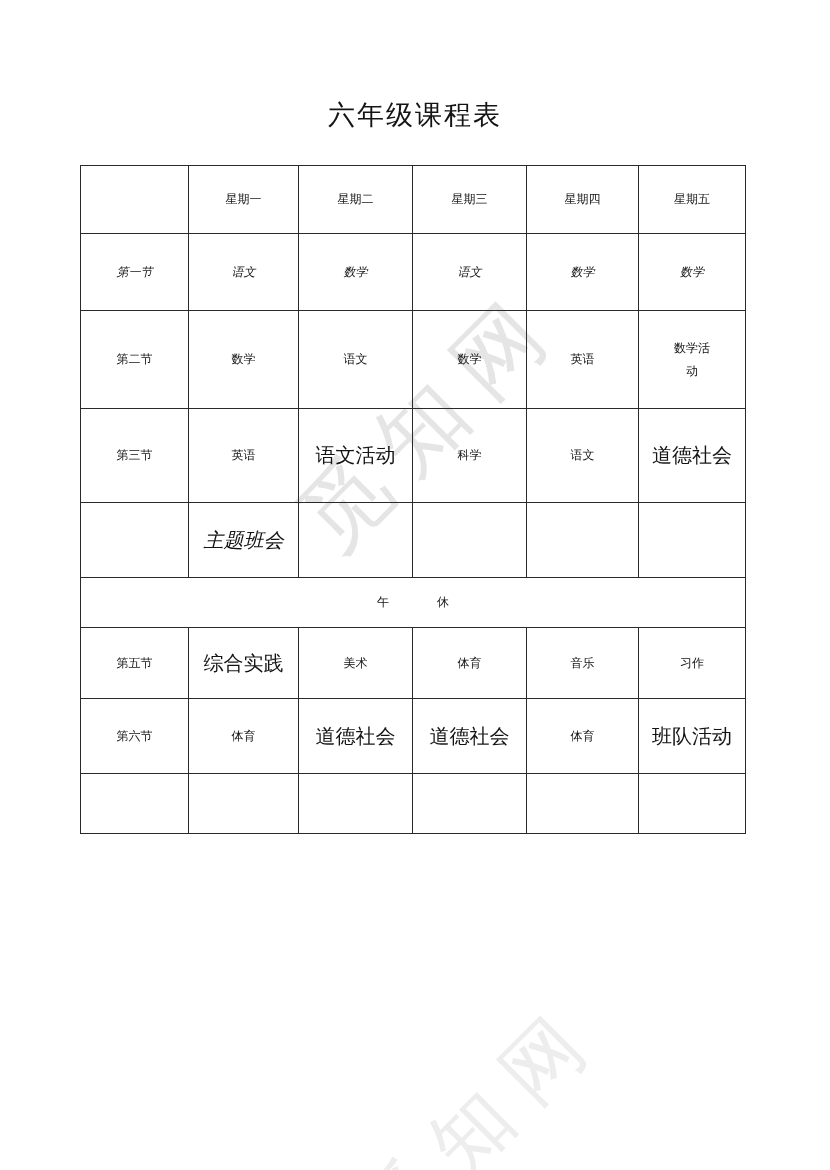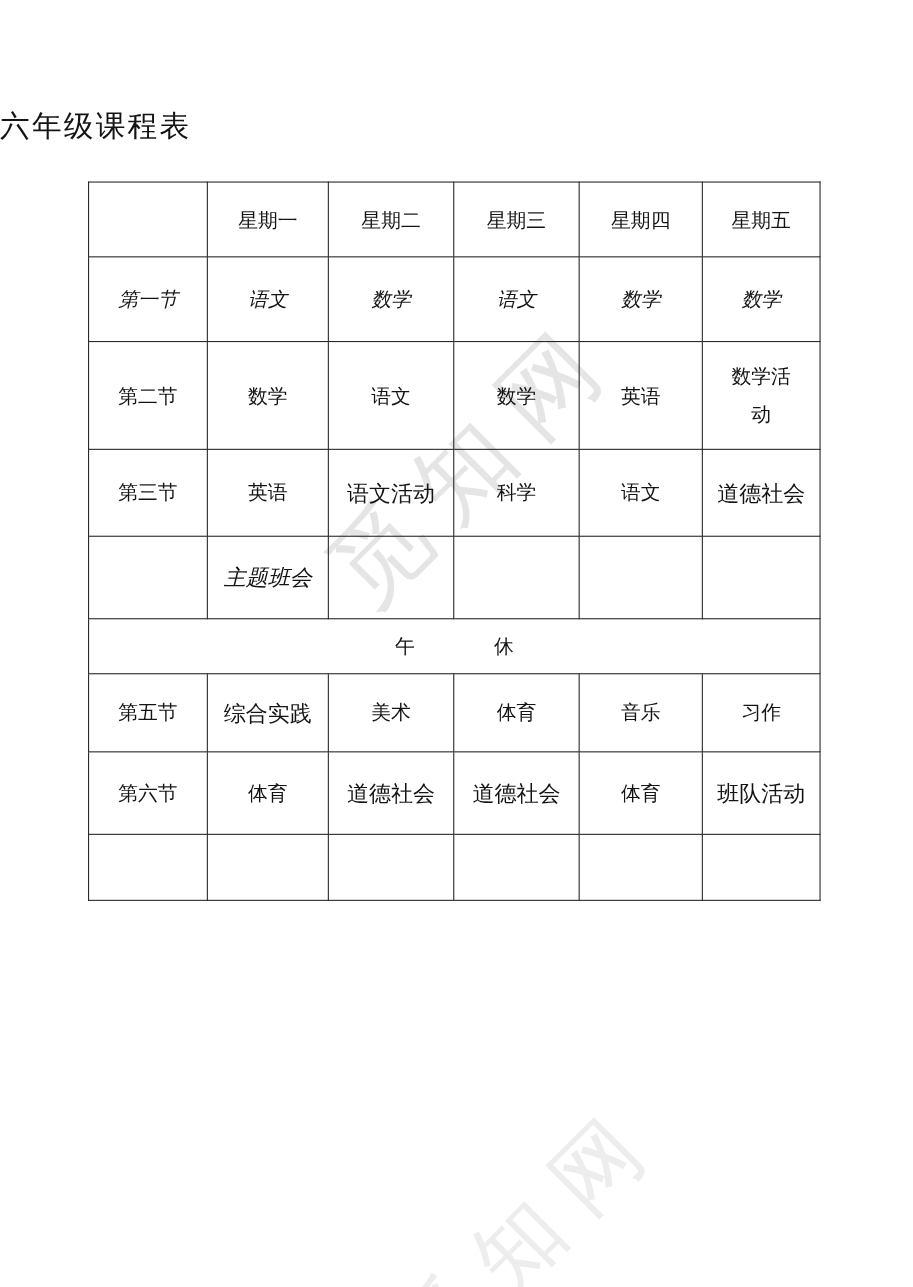--- a/index.html
+++ b/index.html
@@ -11,44 +11,45 @@
   }
   .page {
     position: relative;
     width: 830px; height: 1170px;
     background: #ffffff;
     overflow: hidden;
   }
   .title {
     position: absolute;
     top: 97px; left: 0; width: 100%;
+    text-align: center;
     font-size: 27px;
     letter-spacing: 2px;
     font-weight: normal;
   }
   table.schedule {
     position: absolute;
     left: 80px; top: 165px;
     width: 665px;
     border-collapse: collapse;
     table-layout: fixed;
   }
   .schedule td {
     border: 1px solid #2a2a2a;
     text-align: center;
     vertical-align: middle;
-    font-size: 18px;
+    font-size: 12px;
     padding: 2px 4px;
     overflow: hidden;
   }
   .schedule td.small { font-size: 20px; }
   tr.r-head   { height: 68px; }
   tr.r-1      { height: 77px; font-style: italic; }
   tr.r-2      { height: 98px; }
-  tr.r-3      { height: 79px; }
+  tr.r-3      { height: 94px; }
   tr.r-4      { height: 75px; font-style: italic; }
   tr.r-lunch  { height: 50px; }
   tr.r-5      { height: 72px; }
   tr.r-6      { height: 71px; }
   tr.r-7      { height: 75px; }
   tr.r-8      { height: 60px; }
   td.force-wrap span {
     display: inline-block;
     width: 3.3em;
     line-height: 1.9;

